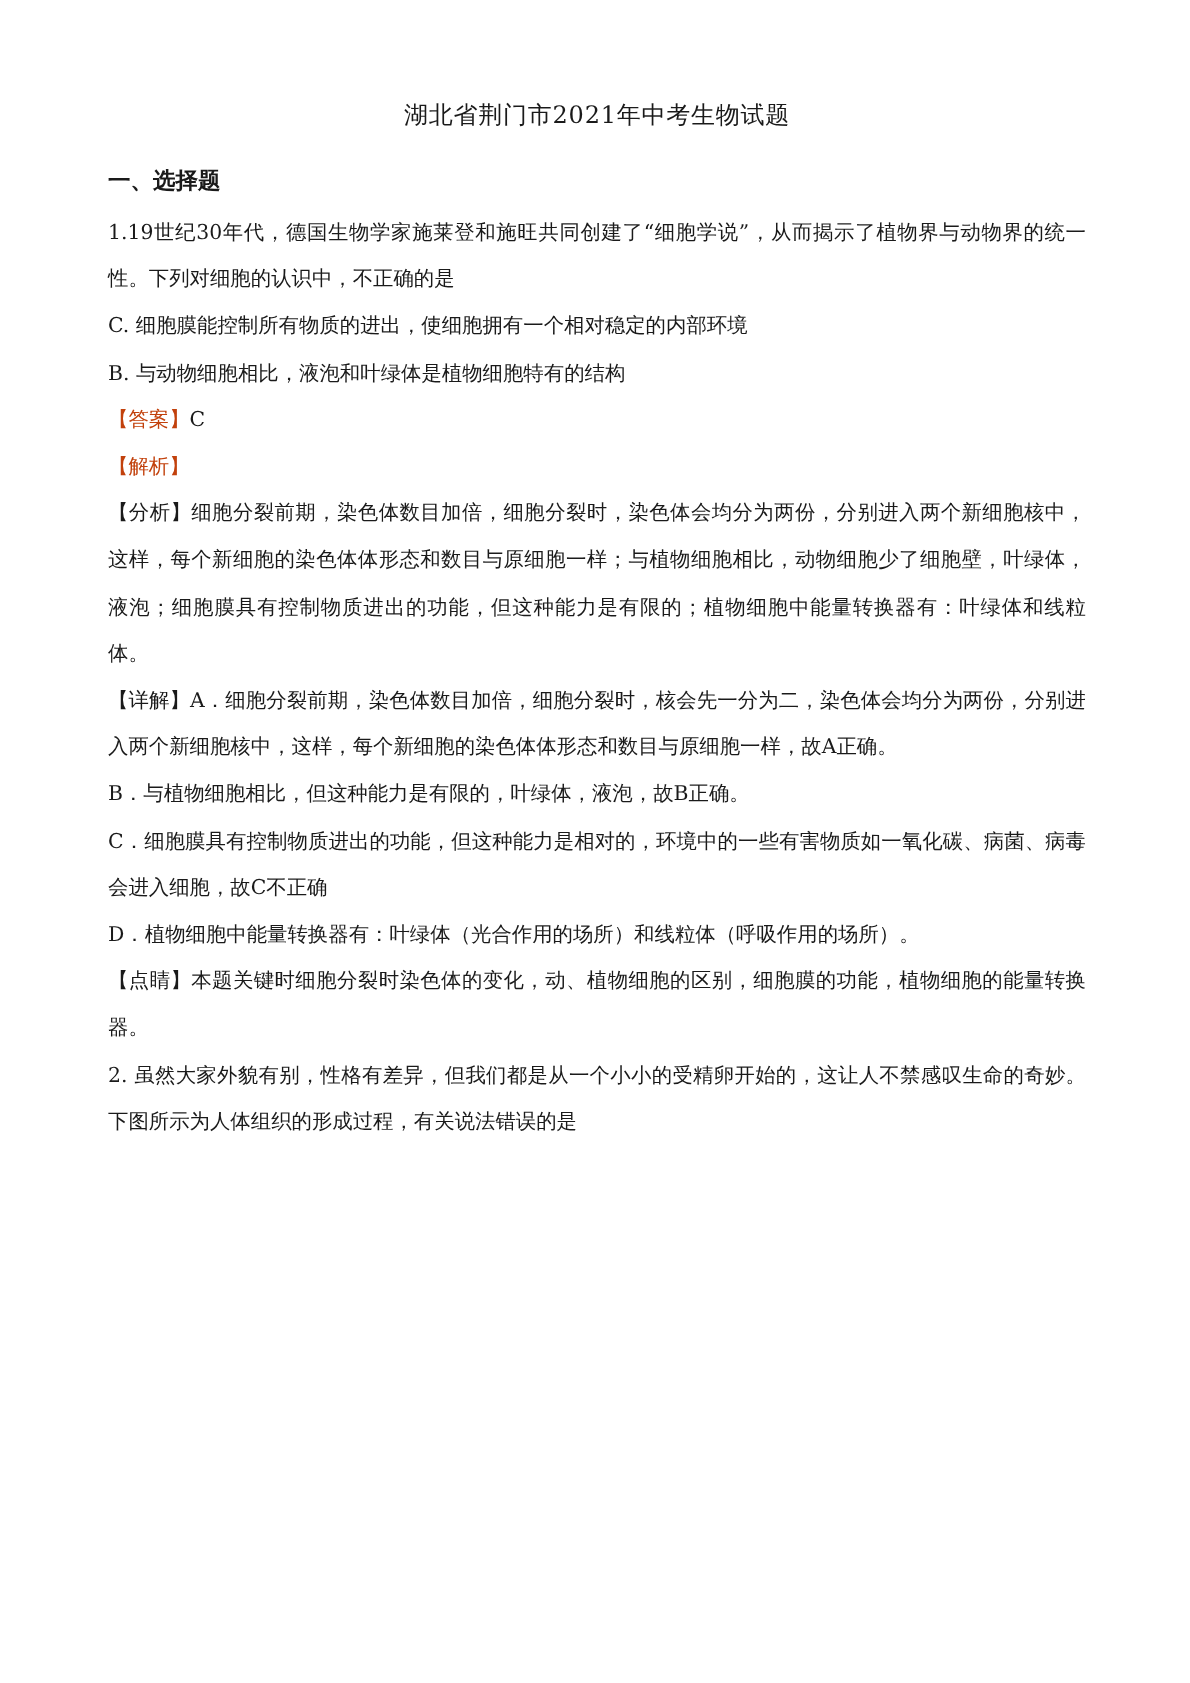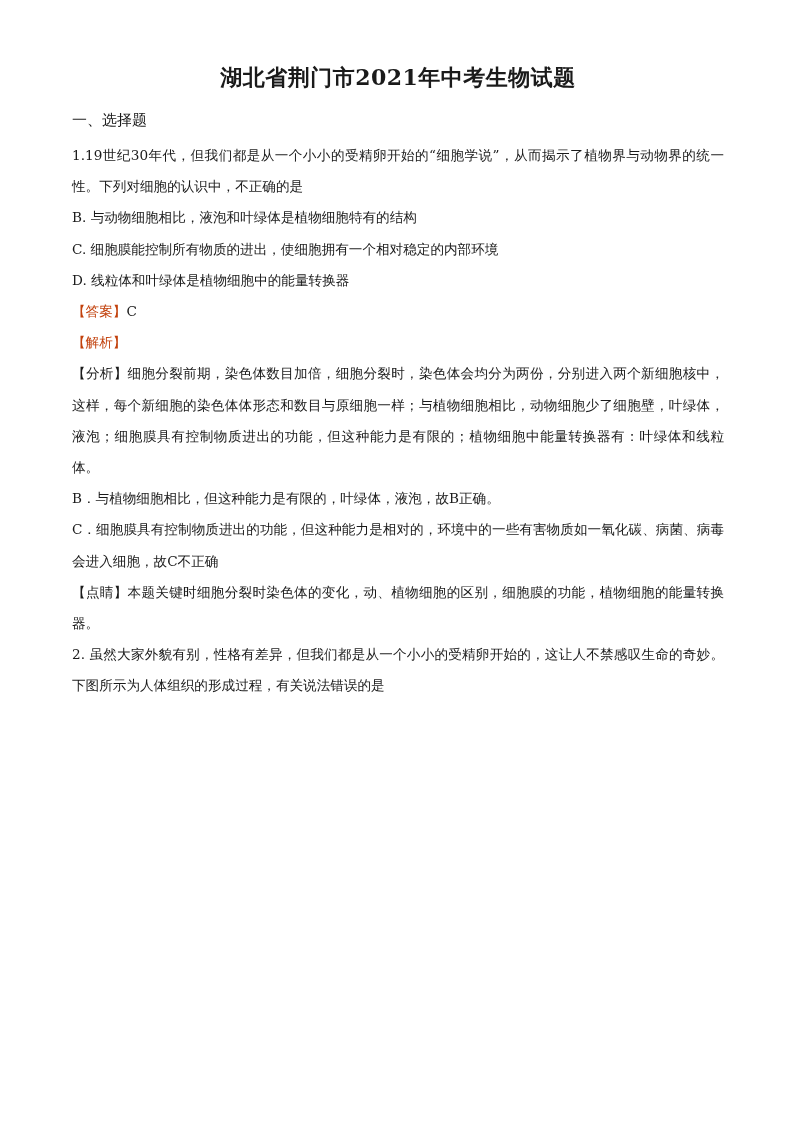--- a/index.html
+++ b/index.html
@@ -1,39 +1,40 @@
 <!DOCTYPE html>
 <html><head>
 <meta charset="utf-8">
 <style>
   html, body { margin: 0; padding: 0; background: #ffffff; }
   body { width: 793px; height: 1122px; position: relative; overflow: hidden;
          font-family: "DejaVu Serif", "Liberation Serif", serif; color: #1a1a1a; }
   .page { position: absolute; left: 72px; top: 62px; width: 652px; }
-  .title { text-align: center; font-size: 22px; font-weight: bold; margin: 0 0 14px 0; line-height: 30px; letter-spacing: 0.5px; }
-  .section { font-size: 15px; font-weight: normal; margin: 0 0 6px 0; line-height: 28px; }
+  .title { text-align: center; font-size: 16px; font-weight: normal; margin: 0 0 14px 0; line-height: 30px; letter-spacing: 0.5px; }
+  .section { font-size: 15px; font-weight: bold; margin: 0 0 6px 0; line-height: 28px; }
   .p { font-size: 13.6px; line-height: 31.2px; margin: 0; text-align: justify; text-align-last: left; }
   .blue { color: #c2410c; }
 </style>
 </head>
 <body>
 
 <div class="page">
   <h1 class="title">湖北省荆门市2021年中考生物试题</h1>
   <div class="section">一、选择题</div>
 
   <div>
-    <p class="p"><span>1.</span><span>19世纪30年代，但我们都是从一个小小的受精卵开始的“细胞学说”，从而揭示了植物界与动物界的统一性。下列对细胞的认识中，不正确的是</span></p>
+    <p class="p"><span>1.</span><span>19世纪30年代，德国生物学家施莱登和施旺共同创建了“细胞学说”，从而揭示了植物界与动物界的统一性。下列对细胞的认识中，不正确的是</span></p>
+    <p class="p">C. 细胞膜能控制所有物质的进出，使细胞拥有一个相对稳定的内部环境</p>
     <p class="p">B. 与动物细胞相比，液泡和叶绿体是植物细胞特有的结构</p>
-    <p class="p">C. 细胞膜能控制所有物质的进出，使细胞拥有一个相对稳定的内部环境</p>
-    <p class="p">D. 线粒体和叶绿体是植物细胞中的能量转换器</p>
     <p class="p"><span class="blue">【答案】</span><span>C</span></p>
     <p class="p"><span class="blue">【解析】</span></p>
     <p class="p"><span>【分析】</span><span>细胞分裂前期，染色体数目加倍，细胞分裂时，染色体会均分为两份，分别进入两个新细胞核中，这样，每个新细胞的染色体体形态和数目与原细胞一样；与植物细胞相比，动物细胞少了细胞壁，叶绿体，液泡；细胞膜具有控制物质进出的功能，但这种能力是有限的；植物细胞中能量转换器有：叶绿体和线粒体。</span></p>
+    <p class="p"><span>【详解】</span><span>A．细胞分裂前期，染色体数目加倍，细胞分裂时，核会先一分为二，染色体会均分为两份，分别进入两个新细胞核中，这样，每个新细胞的染色体体形态和数目与原细胞一样，故A正确。</span></p>
     <p class="p">B．与植物细胞相比，但这种能力是有限的，叶绿体，液泡，故B正确。</p>
     <p class="p">C．细胞膜具有控制物质进出的功能，但这种能力是相对的，环境中的一些有害物质如一氧化碳、病菌、病毒会进入细胞，故C不正确</p>
+    <p class="p">D．植物细胞中能量转换器有：叶绿体（光合作用的场所）和线粒体（呼吸作用的场所）。</p>
     <p class="p"><span>【点睛】</span><span>本题关键时细胞分裂时染色体的变化，动、植物细胞的区别，细胞膜的功能，植物细胞的能量转换器。</span></p>
   </div>
 
   <div>
     <p class="p"><span>2.</span> <span>虽然大家外貌有别，性格有差异，但我们都是从一个小小的受精卵开始的，这让人不禁感叹生命的奇妙。下图所示为人体组织的形成过程，有关说法错误的是</span></p>
   </div>
 </div>
 
 </body></html>

